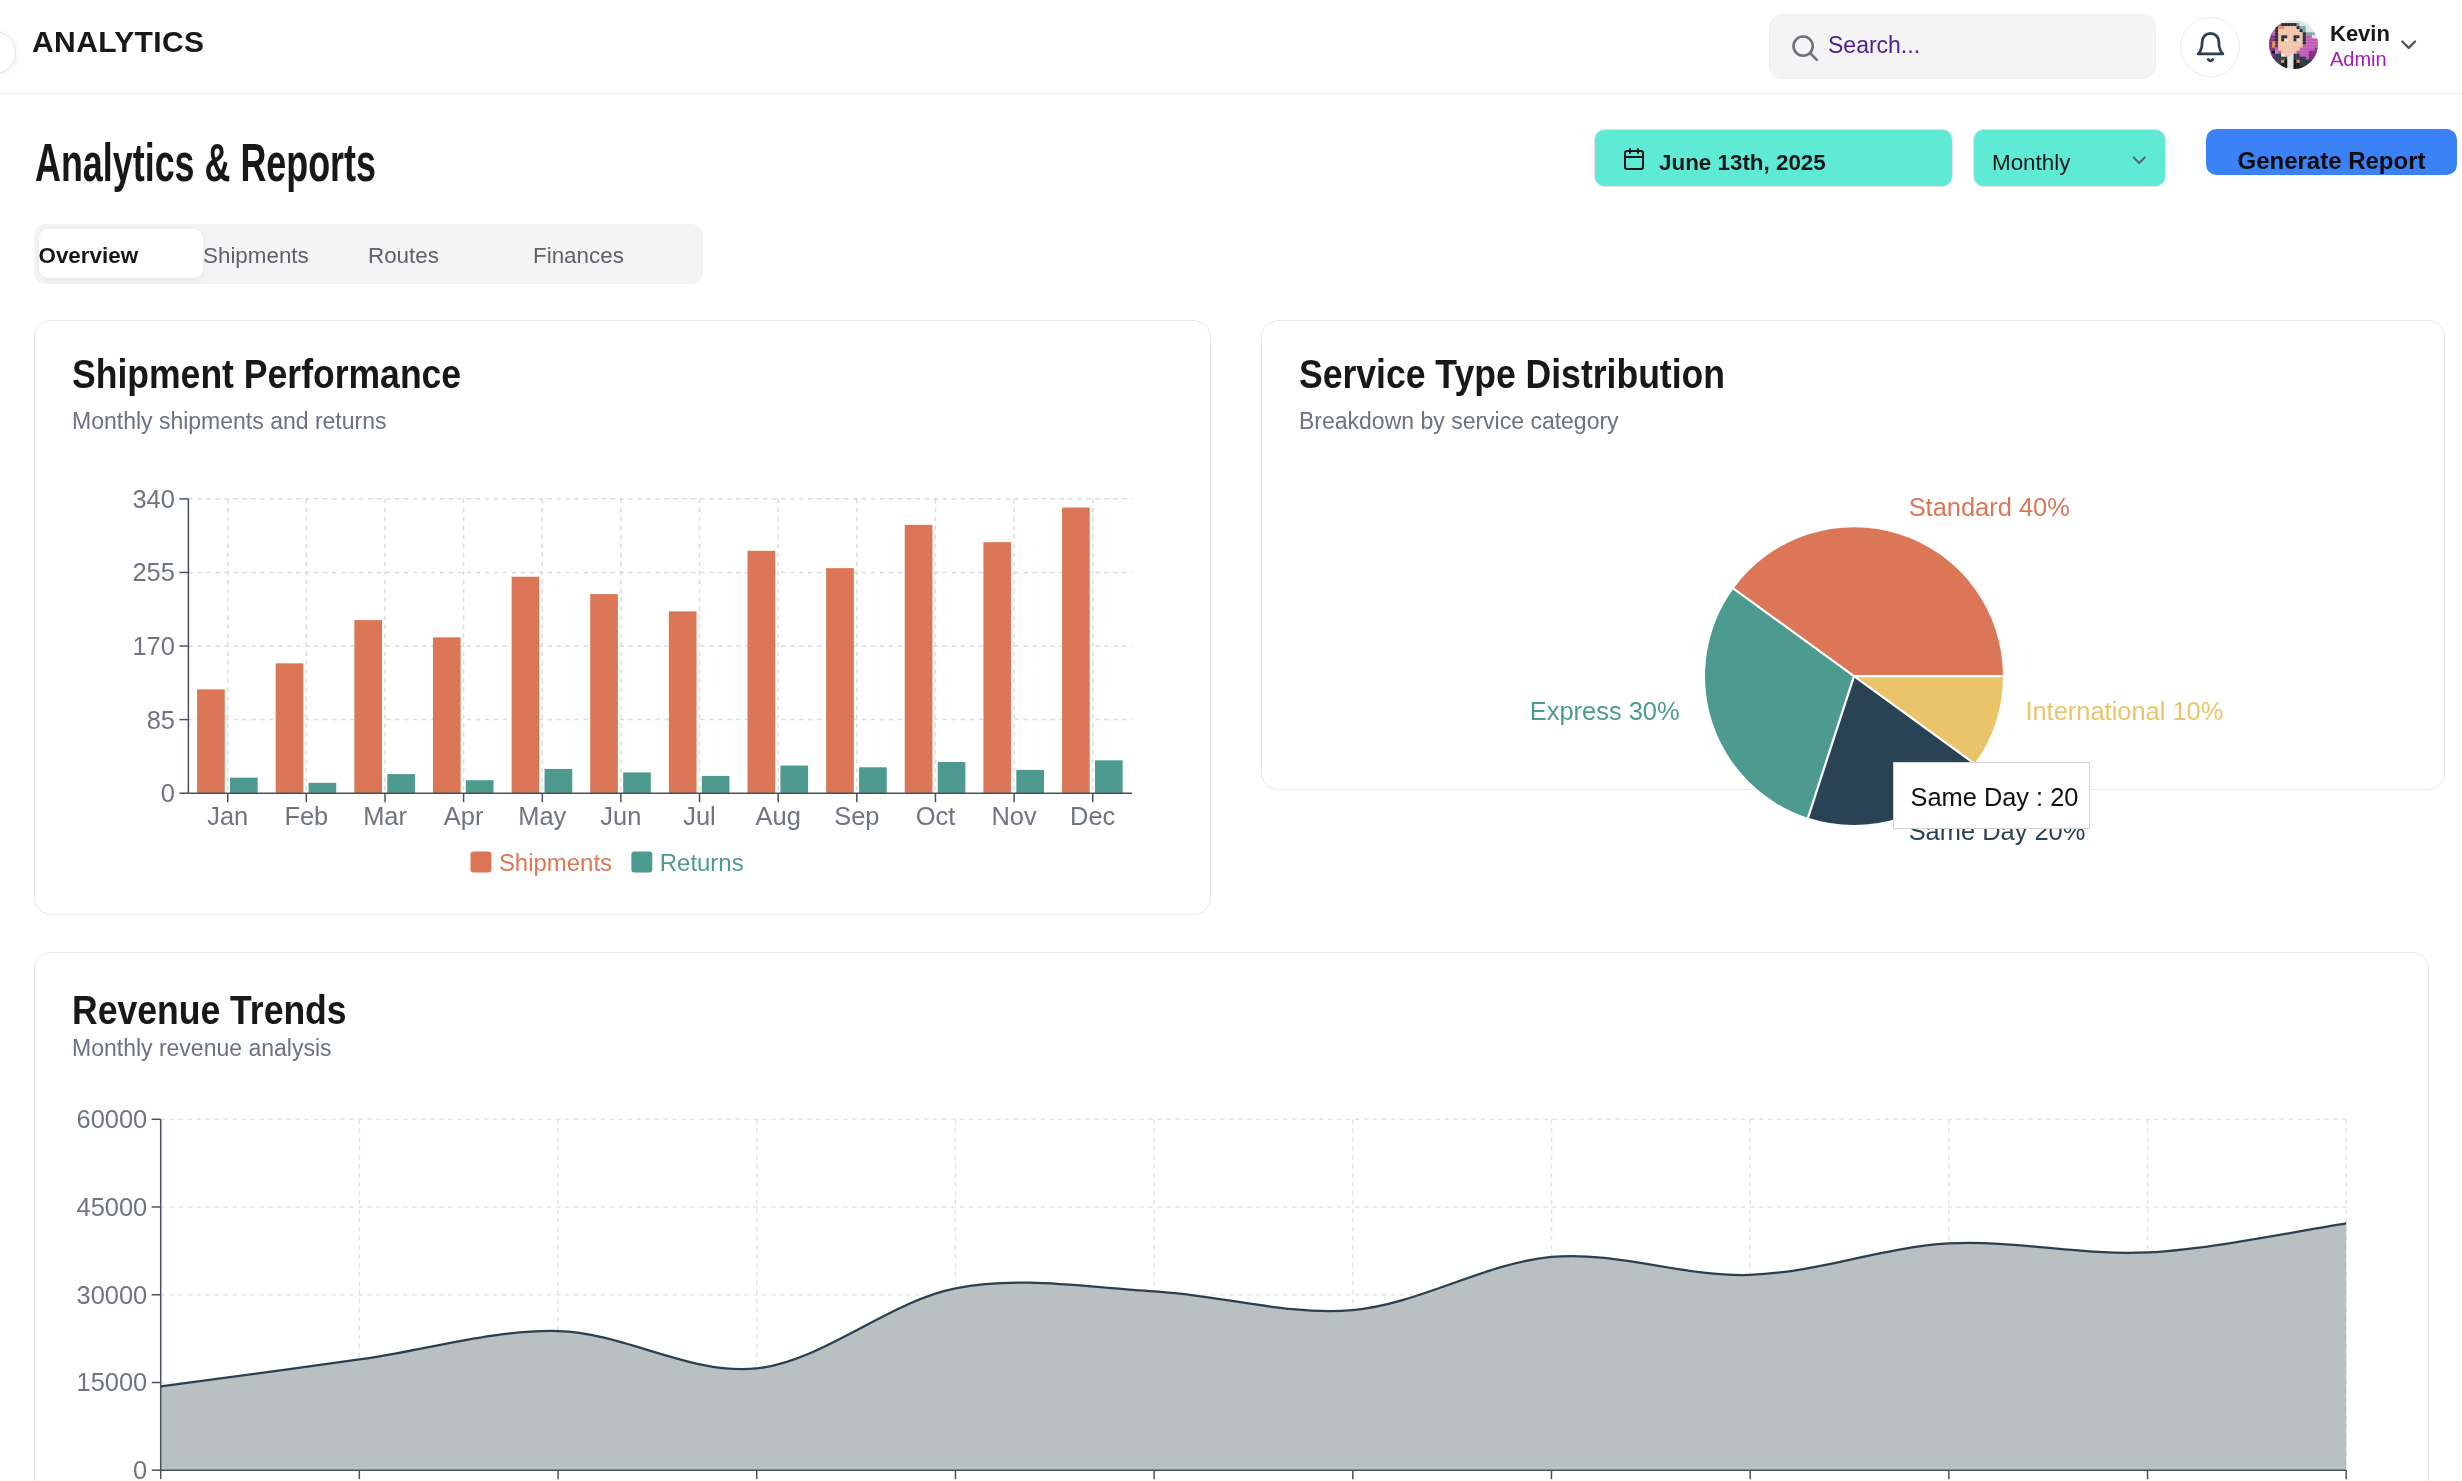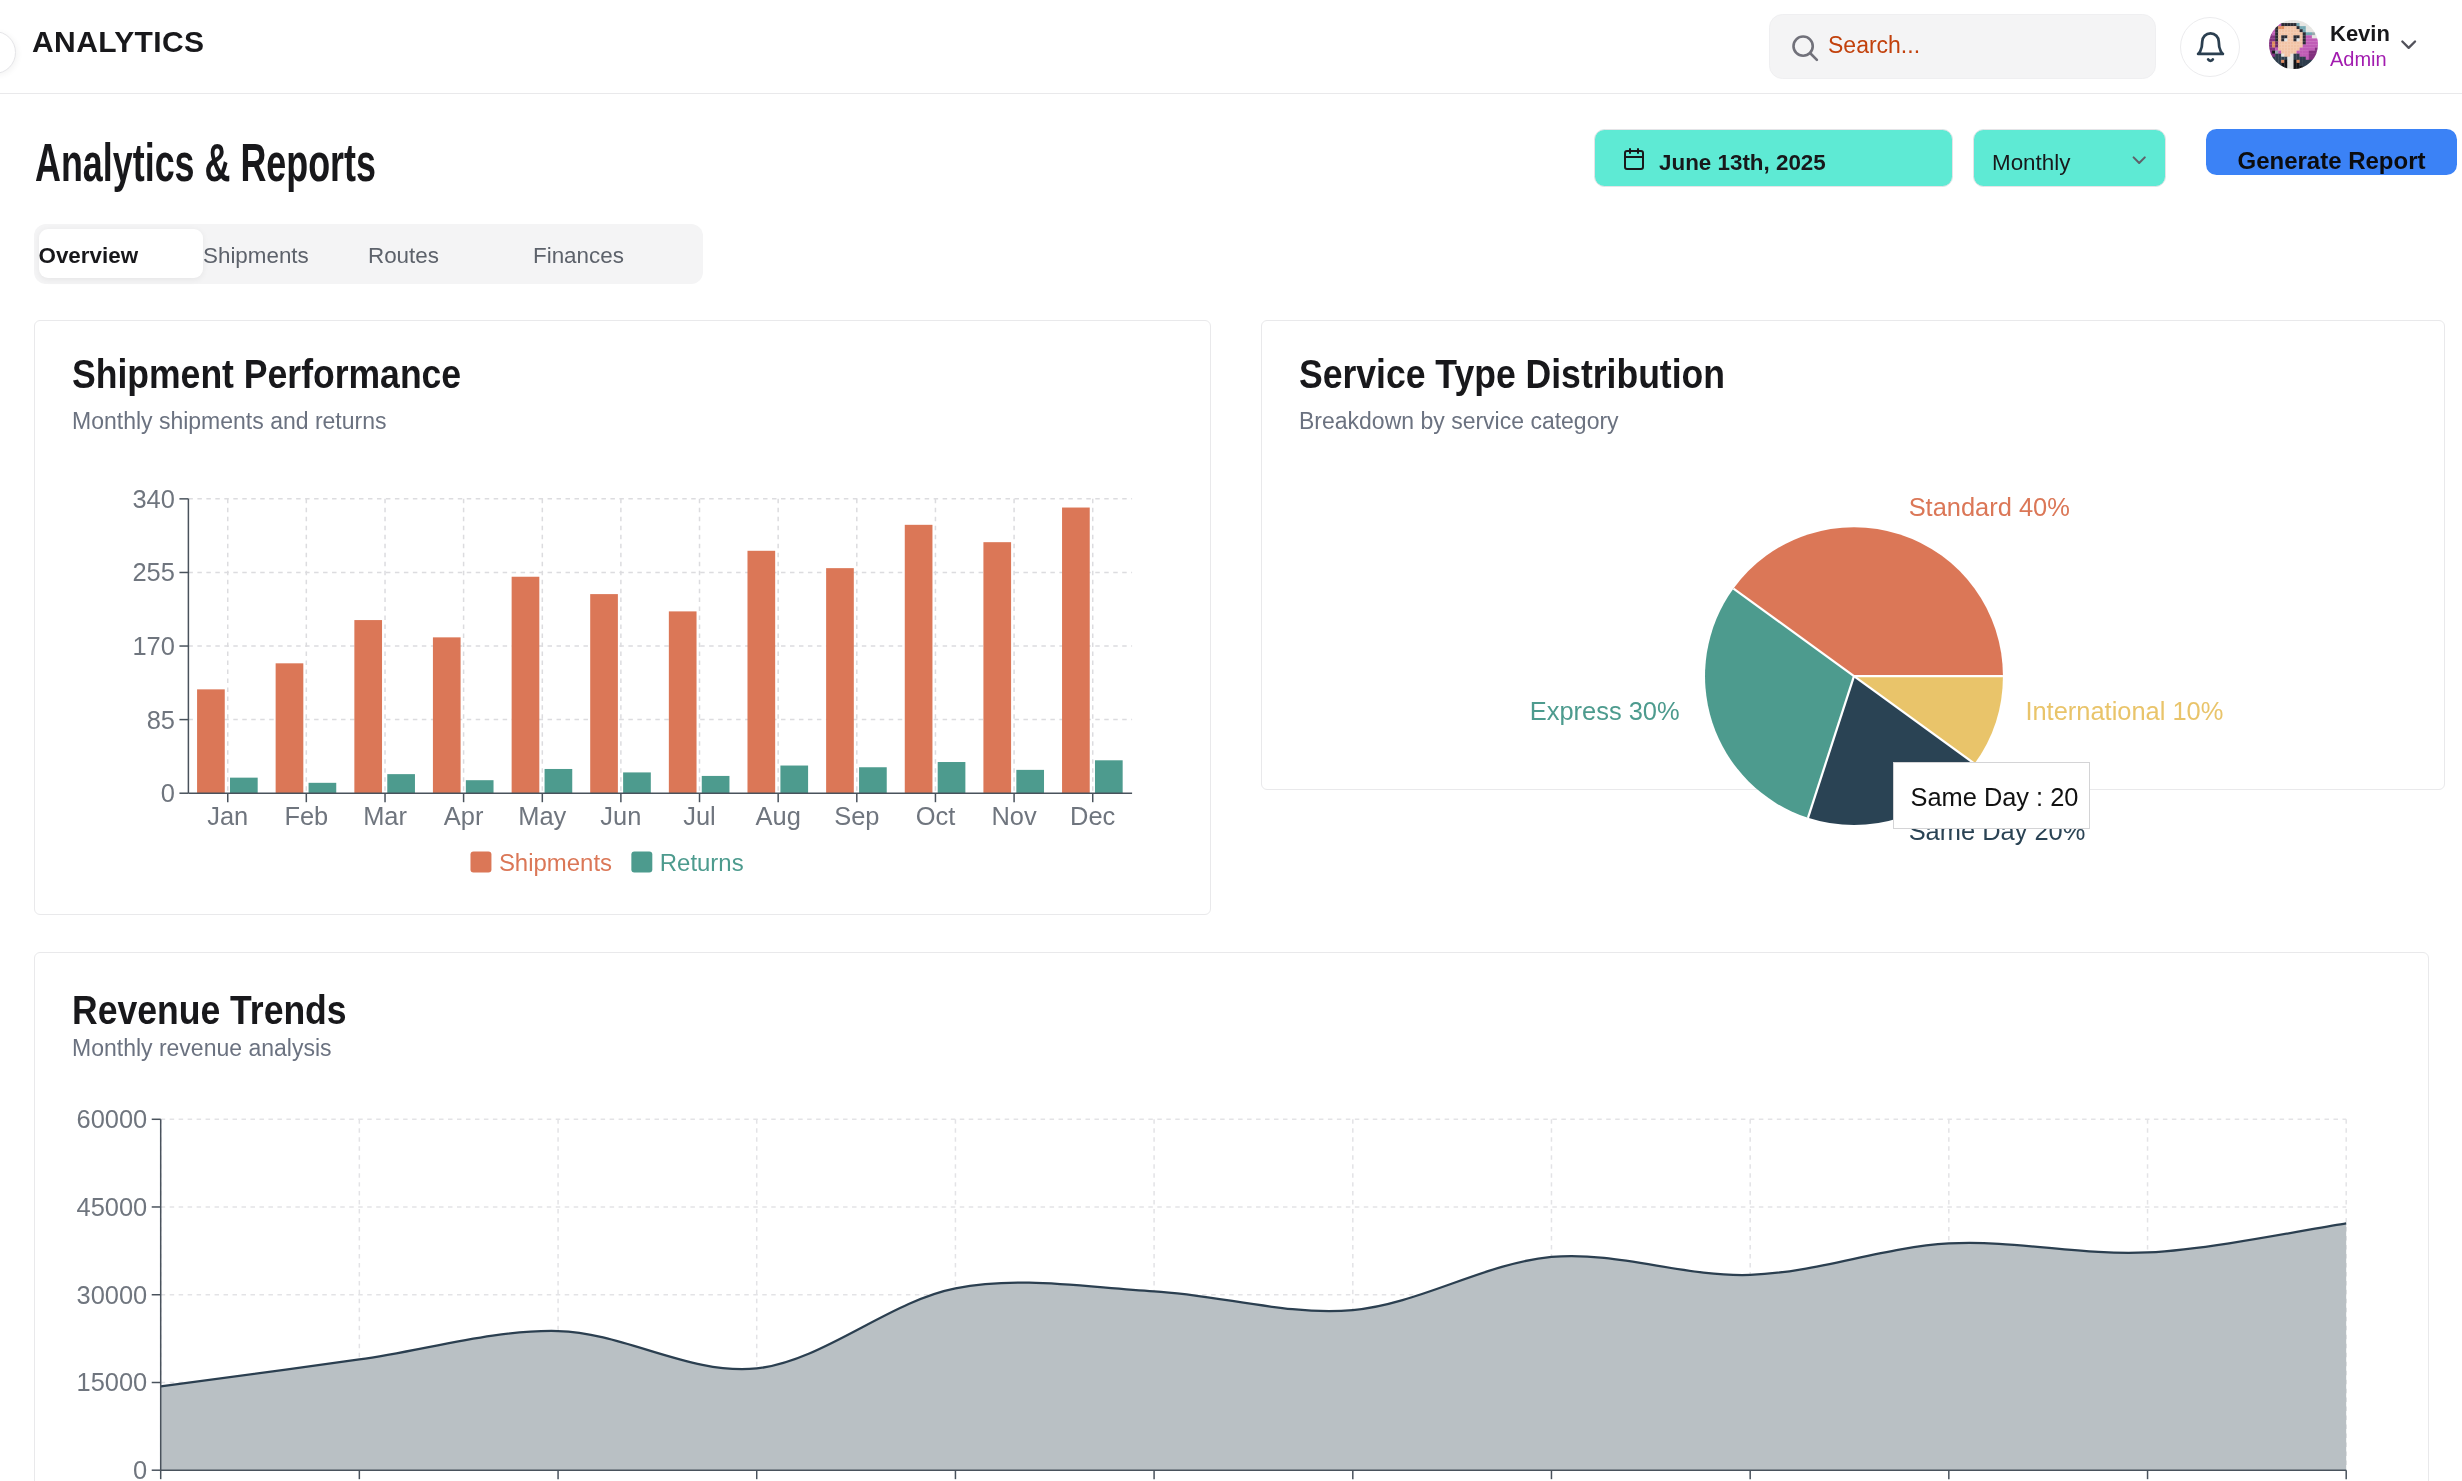--- a/index.html
+++ b/index.html
@@ -6,41 +6,41 @@
   html,body { width:2462px; height:1481px; overflow:hidden; background:#fff;
     font-family:"Liberation Sans", sans-serif; color:#18181b; }
   .hdr { position:absolute; left:0; top:0; width:2462px; height:94px; background:#fff;
     border-bottom:1.5px solid #e9e9eb;padding-left:48px; }
   .hdr-circle { position:absolute; left:-27px; top:31px; width:43px; height:43px;
     border-radius:50%; background:#fff; border:1.5px solid #e5e5e8; box-shadow:1.5px 1.5px 6px rgba(0,0,0,.05); }
   .logo { position:absolute; left:32px; top:25.4px; font-size:30px; font-weight:700;
     letter-spacing:0.4px; line-height:33px; }
   .search { position:absolute; left:1769px; top:14.2px; width:387px; height:65px;
     background:#f4f4f5; border:1.5px solid #efeff1; border-radius:13.5px; }
-  .search-ph { position:absolute; left:58px; top:16.5px; font-size:23px; color:#c2410c; }
+  .search-ph { position:absolute; left:58px; top:16.5px; font-size:23px; color:#4c1d95; }
   .bellbtn { position:absolute; left:2180px; top:16.5px; width:60px; height:60px; border-radius:50%;
     background:#fff; border:1.5px solid #ececee; }
   .avatar { position:absolute; left:2269px; top:19.5px; width:49px; height:49px; border-radius:50%; overflow:hidden; }
   .uname { position:absolute; left:2330px; top:21px; font-size:22px; font-weight:700; line-height:25.4px;}
   .urole { position:absolute; left:2330px; top:47px; font-size:20px; color:#a21caf; line-height:24px;}
   .h1 { position:absolute; left:35px; top:134px; font-size:53px; font-weight:700; line-height:58px;
     transform:scaleX(0.677); transform-origin:0 0; white-space:nowrap; }
   .ctl { position:absolute; top:129px; height:58px; border:1.5px solid #e4e4e7; border-radius:10.5px; background:#5eead4; }
   .ctl-date { left:1594px; width:359px; }
   .ctl-sel { left:1973px; width:193px; }
   .ctl-txt { position:absolute; font-size:22.4px; font-weight:600; color:#18181b; top:19.5px; white-space:nowrap; }
   .btn { position:absolute; left:2206px; top:129px; width:251px; height:46px; background:#3b82f6;
     border-radius:10.5px; font-size:24px; font-weight:700; color:#0c0c0e; text-align:center; line-height:63px; }
   .tabs { position:absolute; left:34px; top:224px; width:669px; height:60px; background:#f4f4f5;
     border-radius:12px; }
   .tab { position:absolute; top:5.2px; width:165px; height:49px; line-height:54px;
     font-size:22.4px; color:#5d626b; }
   .tab.active { background:#fff; border-radius:9px; color:#18181b; font-weight:700;
     box-shadow:0 1.5px 6px rgba(0,0,0,.06); }
-  .card { position:absolute; background:#fff; border:1.5px solid #e9e9eb; border-radius:6px; }
+  .card { position:absolute; background:#fff; border:1.5px solid #e9e9eb; border-radius:17px; }
   .card1 { left:34px; top:320px; width:1177px; height:595px; }
   .card2 { left:1261px; top:320px; width:1184px; height:470px; }
   .card3 { left:34px; top:952px; width:2395px; height:569px; }
   .ctitle { position:absolute; left:37px; top:30px; font-size:41px; font-weight:700; line-height:46px;
     transform:scaleX(0.867); transform-origin:0 0; white-space:nowrap; }
   .csub { position:absolute; left:37px; top:87px; font-size:23px; color:#6b7280; }
   .tooltip { position:absolute; left:631px; top:441px; width:197px; height:67px; background:#fff;
     border:1.5px solid #d4d4d6; }
   .tooltip div { position:absolute; left:16.5px; top:20px; font-size:25.4px; color:#111; white-space:nowrap; }
 </style>

